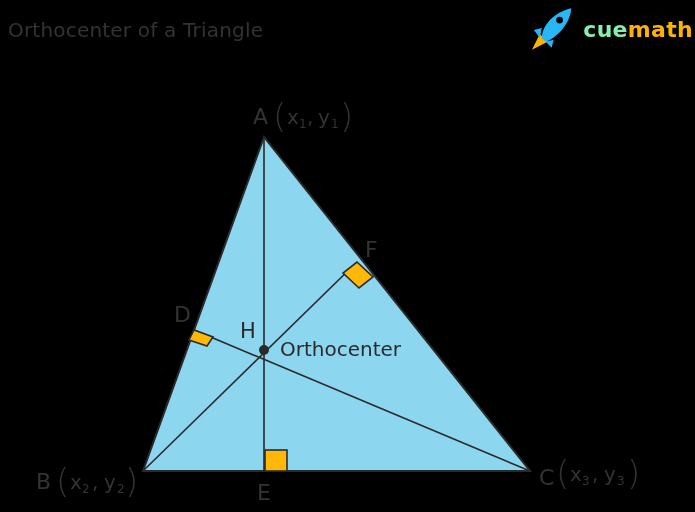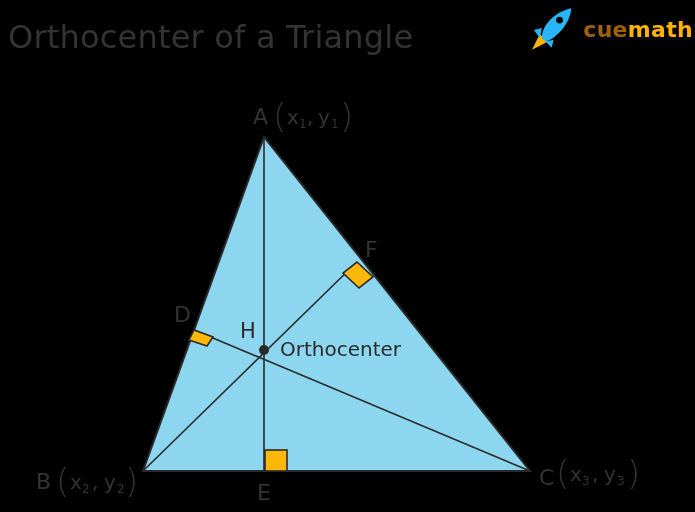--- a/index.html
+++ b/index.html
@@ -3,32 +3,32 @@
   <meta charset="utf-8">
   <style>
     html, body { margin: 0; padding: 0; }
     body {
       width: 695px; height: 512px; background: #000000;
       position: relative; overflow: hidden;
       font-family: "DejaVu Sans", sans-serif;
     }
     .title {
       position: absolute; left: 8px; top: 18px;
-      font-size: 32px; color: #333333; letter-spacing: 0.2px;
+      font-size: 20px; color: #333333; letter-spacing: 0.2px;
       font-family: "DejaVu Sans", sans-serif;
     }
     .logo {
       position: absolute; left: 528px; top: 4px; width: 165px; height: 50px;
       display: flex; align-items: center;
     }
     .logo-text {
       font-family: "DejaVu Sans", sans-serif; font-weight: bold;
       font-size: 22px; margin-left: 6px; letter-spacing: 0.3px;
     }
-    .logo-cue { color: #a16207; }
+    .logo-cue { color: #86efac; }
     .logo-math { color: #ffb300; text-align: center; }
     svg.diagram { position: absolute; left: 0; top: 0; }
     .lbl { font-family: "DejaVu Sans", sans-serif; fill: #333333; }
     .lbl-dark { font-family: "DejaVu Sans", sans-serif; fill: #2a2a2a; }
   </style>
 </head>
 <body>
 
 <div class="title">Orthocenter of a Triangle</div>
 

